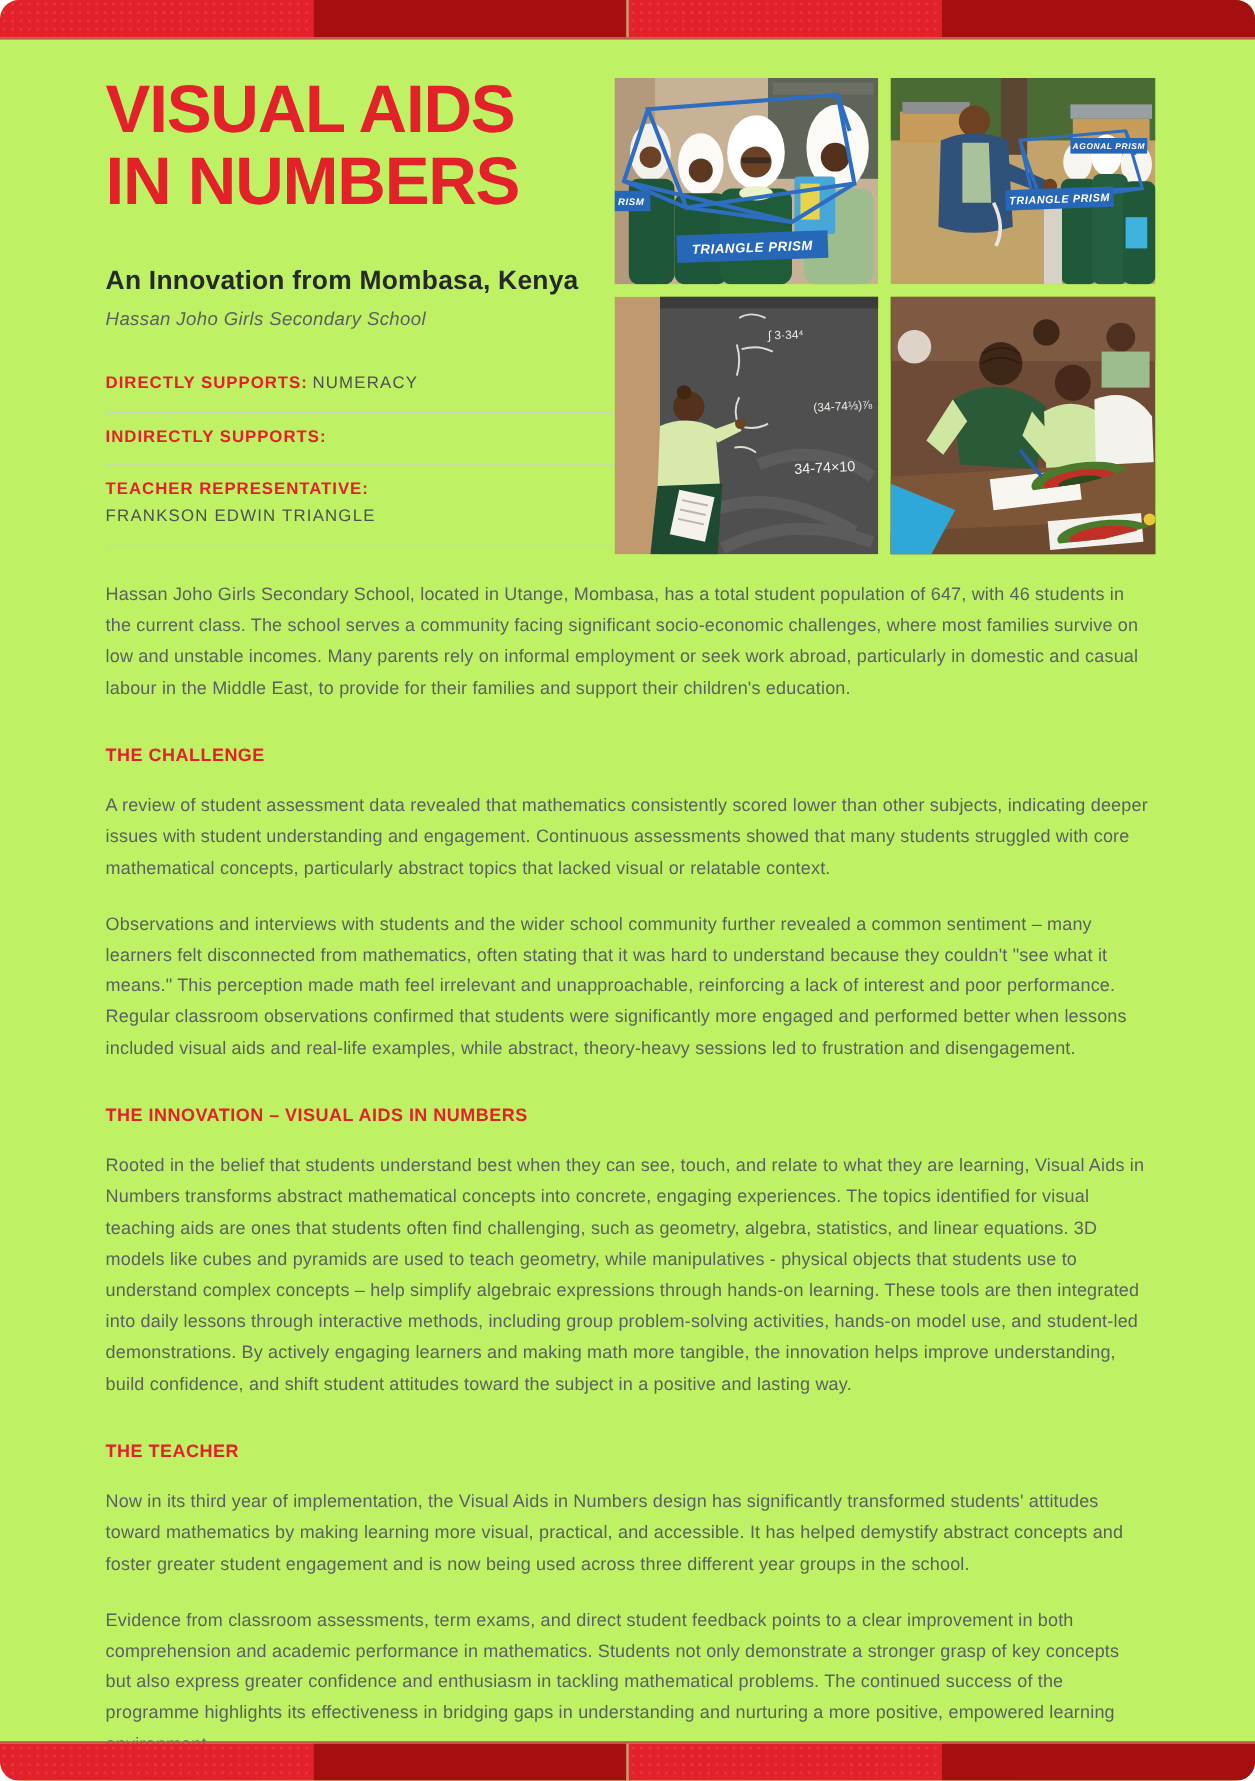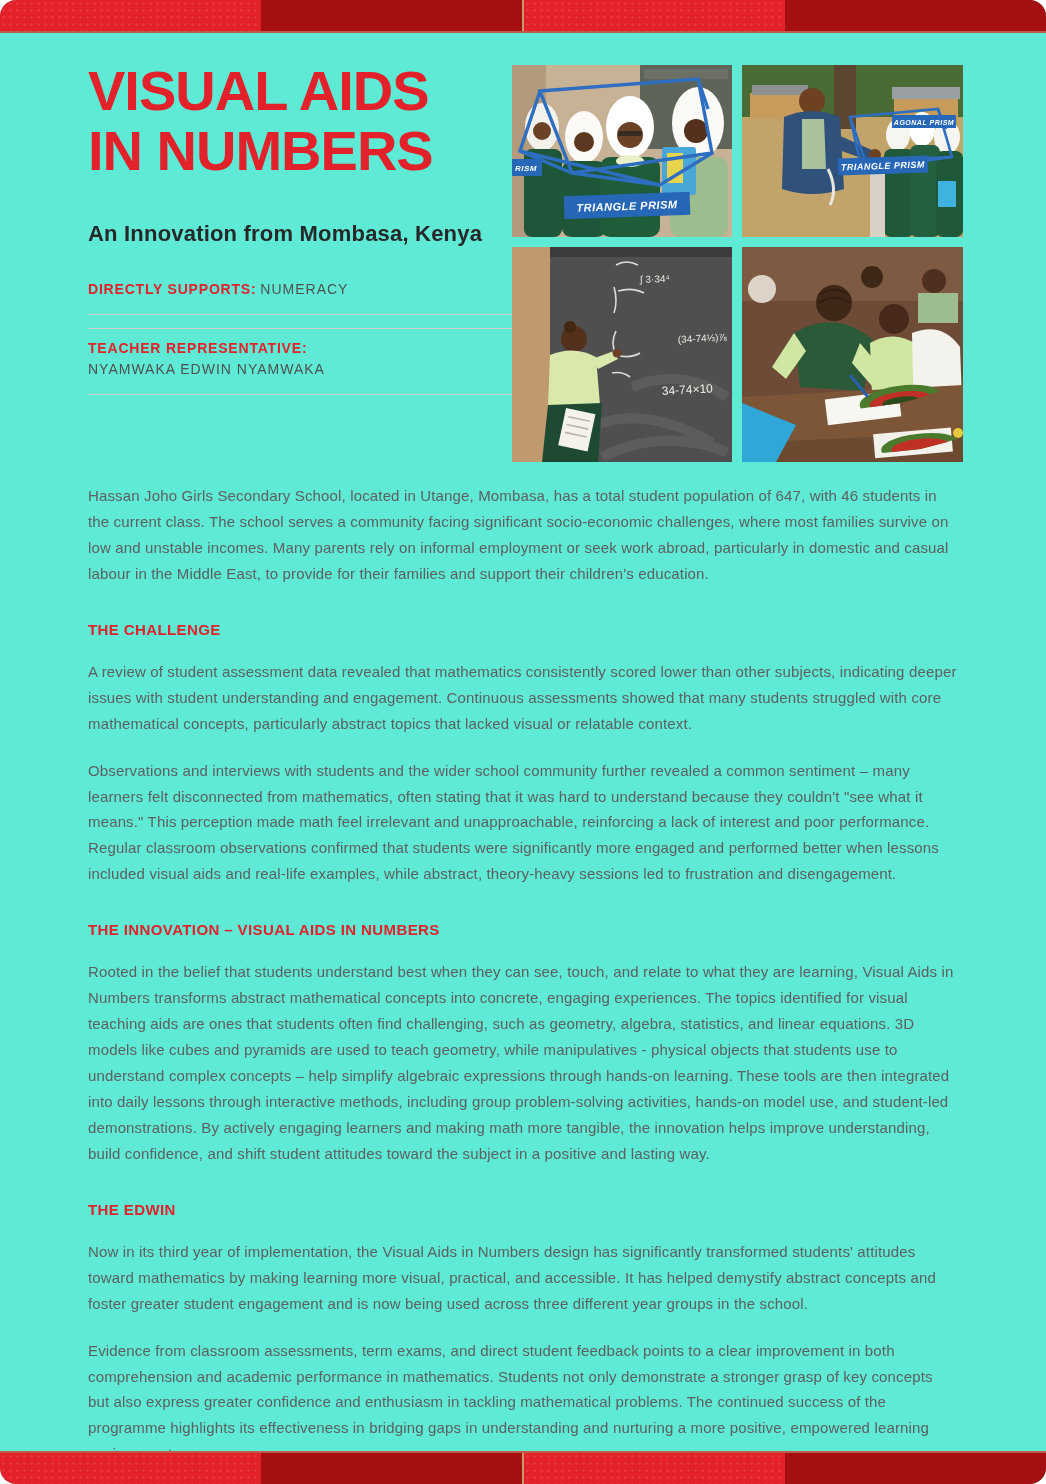--- a/index.html
+++ b/index.html
@@ -1,21 +1,21 @@
 <!DOCTYPE html>
 <html><head>
 <meta charset="utf-8">
 <style>
   * { margin:0; padding:0; box-sizing:border-box; }
   html,body { background:#ffffff; }
   body { font-family:"Liberation Sans","DejaVu Sans",sans-serif; }
 
   .page {
     position:relative; width:1046px; height:1484px; margin:0 auto;
-    background:#5eead4; border-radius:16px; overflow:hidden;
+    background:#bef264; border-radius:16px; overflow:hidden;
   }
 
   
   .bar { position:absolute; left:0; right:0; height:33px; display:flex; }
   .bar.top { top:0; border-bottom:2px solid #c05a4a; }
   .bar.bottom { bottom:0; border-top:2px solid #c05a4a; }
   .bar .seg { flex:1 1 0; }
   .seg.bright {
     background:#e3212a;
     background-image:radial-gradient(rgba(255,255,255,0.10) 1px, transparent 1.4px);
@@ -71,33 +71,35 @@
 
   <div class="content">
 
     <div class="hero">
       <div class="hero-left">
         <h1 class="title">
           <span>VISUAL AIDS</span><br>
           <span>IN NUMBERS</span>
         </h1>
         <div class="subtitle">An Innovation from Mombasa, Kenya</div>
+        <div class="school">Hassan Joho Girls Secondary School</div>
 
         <div class="meta">
           <div class="meta-row">
             <span class="meta-label">DIRECTLY SUPPORTS:</span>
             <span class="meta-value">NUMERACY</span>
           </div>
           <hr class="meta-divider">
           <div class="meta-row">
+            <div class="meta-label">INDIRECTLY SUPPORTS:</div>
           </div>
           <hr class="meta-divider">
           <div class="meta-row">
             <div class="meta-label">TEACHER REPRESENTATIVE:</div>
-            <div class="meta-value">NYAMWAKA EDWIN NYAMWAKA</div>
+            <div class="meta-value">FRANKSON EDWIN TRIANGLE</div>
           </div>
           <hr class="meta-divider">
         </div>
       </div>
 
       <div class="photo-grid">
 
         <div class="photo">
           <svg viewBox="0 0 220 172" preserveAspectRatio="none">
             <rect width="220" height="172" fill="#c8b295"></rect>
@@ -285,21 +287,21 @@
       <p class="body-par">A review of student assessment data revealed that mathematics consistently scored lower than other subjects, indicating deeper issues with student understanding and engagement. Continuous assessments showed that many students struggled with core mathematical concepts, particularly abstract topics that lacked visual or relatable context.</p>
       <p class="body-par">Observations and interviews with students and the wider school community further revealed a common sentiment – many learners felt disconnected from mathematics, often stating that it was hard to understand because they couldn't "see what it means." This perception made math feel irrelevant and unapproachable, reinforcing a lack of interest and poor performance. Regular classroom observations confirmed that students were significantly more engaged and performed better when lessons included visual aids and real-life examples, while abstract, theory-heavy sessions led to frustration and disengagement.</p>
     </div>
 
     <div>
       <h2 class="section-heading">THE INNOVATION – VISUAL AIDS IN NUMBERS</h2>
       <p class="body-par">Rooted in the belief that students understand best when they can see, touch, and relate to what they are learning, Visual Aids in Numbers transforms abstract mathematical concepts into concrete, engaging experiences. The topics identified for visual teaching aids are ones that students often find challenging, such as geometry, algebra, statistics, and linear equations. 3D models like cubes and pyramids are used to teach geometry, while manipulatives - physical objects that students use to understand complex concepts –  help simplify algebraic expressions through hands-on learning. These tools are then integrated into daily lessons through interactive methods, including group problem-solving activities, hands-on model use, and student-led demonstrations. By actively engaging learners and making math more tangible, the innovation helps improve understanding, build confidence, and shift student attitudes toward the subject in a positive and lasting way.</p>
     </div>
 
     <div>
-      <h2 class="section-heading">THE EDWIN</h2>
+      <h2 class="section-heading">THE TEACHER</h2>
       <p class="body-par">Now in its third year of implementation, the Visual Aids in Numbers design has significantly transformed students' attitudes toward mathematics by making learning more visual, practical, and accessible. It has helped demystify abstract concepts and foster greater student engagement and is now being used across three different year groups in the school.</p>
       <p class="body-par">Evidence from classroom assessments, term exams, and direct student feedback points to a clear improvement in both comprehension and academic performance in mathematics. Students not only demonstrate a stronger grasp of key concepts but also express greater confidence and enthusiasm in tackling mathematical problems. The continued success of the programme highlights its effectiveness in bridging gaps in understanding and nurturing a more positive, empowered learning environment.</p>
     </div>
 
   </div>
 
   <div class="bar bottom">
     <div class="seg bright"></div>
     <div class="seg dark"></div>
     <div class="seg bright mid-divider"></div>

